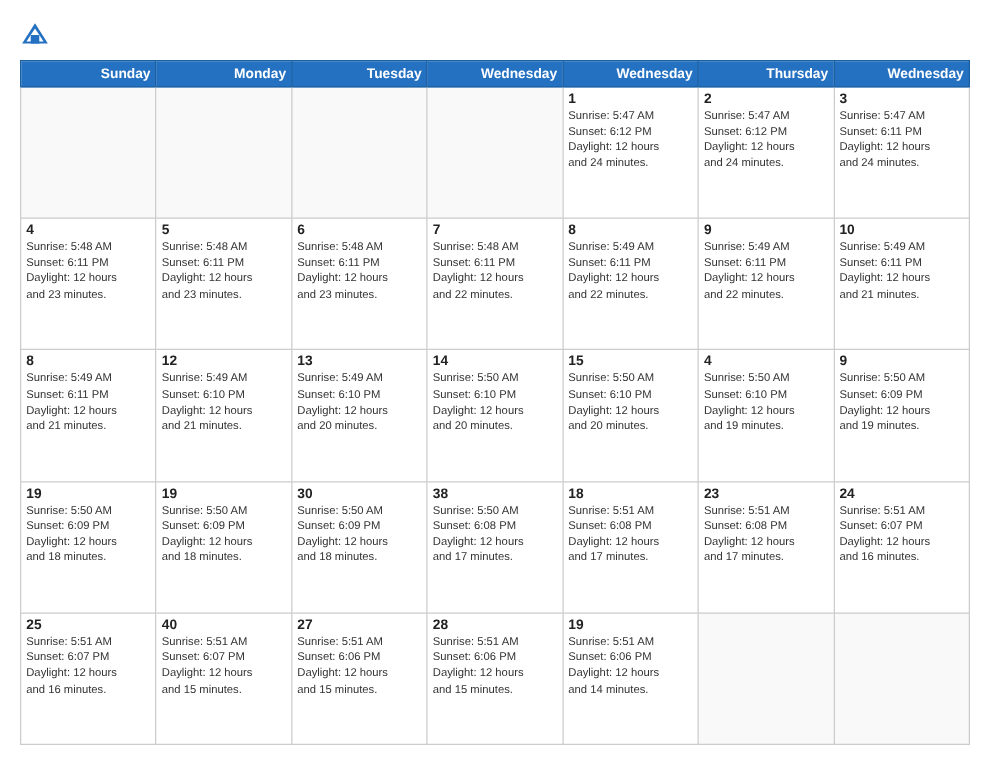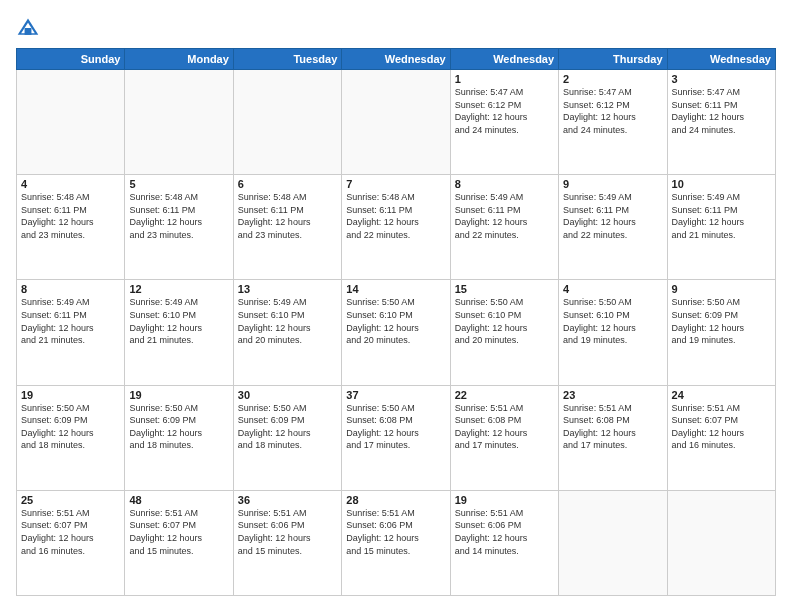--- a/index.html
+++ b/index.html
@@ -282,28 +282,28 @@
 and 18 minutes.</div>
           </td>
           <td>
             <span class="day-num">30</span>
             <div class="day-info" style="white-space: pre-line;">Sunrise: 5:50 AM
 Sunset: 6:09 PM
 Daylight: 12 hours
 and 18 minutes.</div>
           </td>
           <td>
-            <span class="day-num">37</span>
+            <span class="day-num">38</span>
             <div class="day-info" style="white-space: pre-line;">Sunrise: 5:50 AM
 Sunset: 6:08 PM
 Daylight: 12 hours
 and 17 minutes.</div>
           </td>
           <td>
-            <span class="day-num">22</span>
+            <span class="day-num">18</span>
             <div class="day-info" style="white-space: pre-line;">Sunrise: 5:51 AM
 Sunset: 6:08 PM
 Daylight: 12 hours
 and 17 minutes.</div>
           </td>
           <td>
             <span class="day-num">23</span>
             <div class="day-info" style="white-space: pre-line;">Sunrise: 5:51 AM
 Sunset: 6:08 PM
 Daylight: 12 hours
@@ -319,28 +319,28 @@
         </tr>
         <tr class="week-row">
           <td>
             <span class="day-num">25</span>
             <div class="day-info" style="white-space: pre-line;">Sunrise: 5:51 AM
 Sunset: 6:07 PM
 Daylight: 12 hours
 and 16 minutes.</div>
           </td>
           <td>
-            <span class="day-num">48</span>
+            <span class="day-num">40</span>
             <div class="day-info" style="white-space: pre-line;">Sunrise: 5:51 AM
 Sunset: 6:07 PM
 Daylight: 12 hours
 and 15 minutes.</div>
           </td>
           <td>
-            <span class="day-num">36</span>
+            <span class="day-num">27</span>
             <div class="day-info" style="white-space: pre-line;">Sunrise: 5:51 AM
 Sunset: 6:06 PM
 Daylight: 12 hours
 and 15 minutes.</div>
           </td>
           <td>
             <span class="day-num">28</span>
             <div class="day-info" style="white-space: pre-line;">Sunrise: 5:51 AM
 Sunset: 6:06 PM
 Daylight: 12 hours

